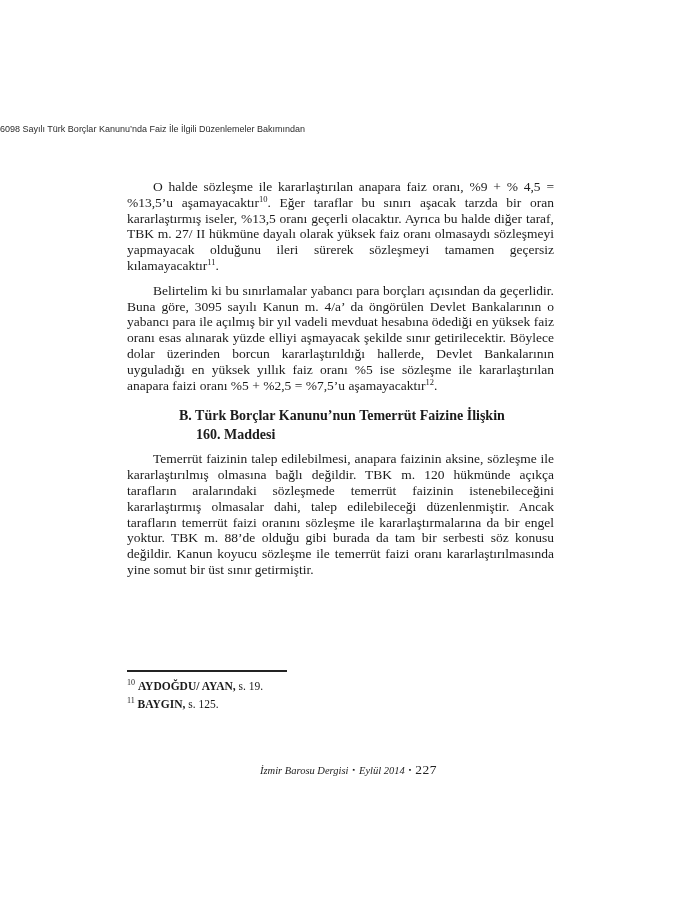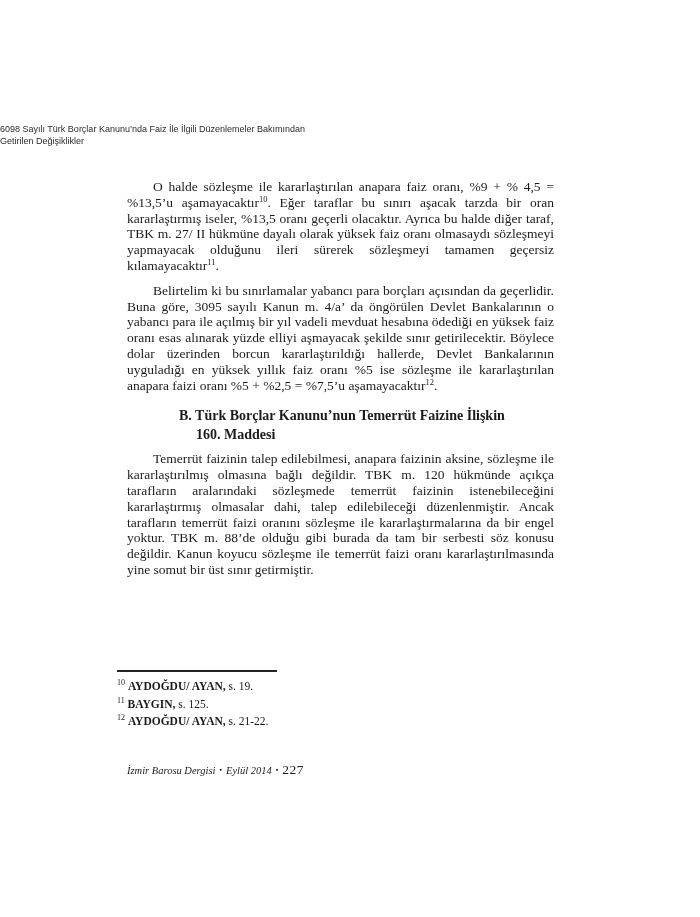--- a/index.html
+++ b/index.html
@@ -26,62 +26,60 @@
   .para{margin:0 16px 9px 0;text-indent:26px;}
   .para sup{font-size:8.5px;line-height:0;}
   .heading-b{
     font-size:14px;line-height:18.5px;font-weight:bold;
     margin:14px 0 7px 0;
     padding-left:52px;
     text-align:left;text-indent:0;
   }
   .h2-line2{margin-left:17px;}
   .footnotes{
-    position:absolute;left:117px;top:670px;width:443px;
+    position:absolute;left:127px;top:670px;width:443px;
     font-size:11.5px;line-height:17.5px;
     text-align:left;
   }
   .fn-rule{width:160px;border-top:2px solid #232323;margin:0 0 6px 0;}
   .fn sup{font-size:8px;line-height:0;}
   .fn b{font-weight:bold;}
   .page-footer{
     position:absolute;left:127px;top:762px;width:443px;
-    text-align:left;
+    text-align:center;
     font-style:italic;
     font-size:10.5px;color:#222;
   }
   .f-bullet{font-style:normal;font-size:7px;vertical-align:2px;margin:0 4px;}
   .f-page{font-style:normal;font-size:13.5px;letter-spacing:0.5px;}
 </style>
 </head>
 <body>
 
 <div class="page">
 
   <header class="running-head">
     <div>6098 Sayılı Türk Borçlar Kanunu’nda Faiz İle İlgili Düzenlemeler Bakımından</div>
-    <div>Getirilen Değişiklikler</div>
   </header>
 
   <main class="content">
 
     <p class="para"><span>O halde sözleşme ile kararlaştırılan anapara faiz oranı, %9 + % 4,5 = %13,5’u aşamayacaktır</span><sup>10</sup><span>. Eğer taraflar bu sınırı aşacak tarzda bir oran kararlaştırmış iseler, %13,5 oranı geçerli olacaktır. Ayrıca bu halde diğer taraf, TBK m. 27/ II hükmüne dayalı olarak yüksek faiz oranı olmasaydı sözleşmeyi yapmayacak olduğunu ileri sürerek sözleşmeyi tamamen geçersiz kılamayacaktır</span><sup>11</sup><span>.</span></p>
 
     <p class="para"><span>Belirtelim ki bu sınırlamalar yabancı para borçları açısından da geçerlidir. Buna göre, 3095 sayılı Kanun m. 4/a’ da öngörülen Devlet Bankalarının o yabancı para ile açılmış bir yıl vadeli mevduat hesabına ödediği en yüksek faiz oranı esas alınarak yüzde elliyi aşmayacak şekilde sınır getirilecektir. Böylece dolar üzerinden borcun kararlaştırıldığı hallerde, Devlet Bankalarının uyguladığı en yüksek yıllık faiz oranı %5 ise sözleşme ile kararlaştırılan anapara faizi oranı %5 + %2,5 = %7,5’u aşamayacaktır</span><sup>12</sup><span>.</span></p>
 
     <h2 class="heading-b"><span>B. Türk Borçlar Kanunu’nun Temerrüt Faizine İlişkin</span><br><span class="h2-line2">160. Maddesi</span></h2>
 
     <p class="para"><span>Temerrüt faizinin talep edilebilmesi, anapara faizinin aksine, sözleşme ile kararlaştırılmış olmasına bağlı değildir. TBK m. 120 hükmünde açıkça tarafların aralarındaki sözleşmede temerrüt faizinin istenebileceğini kararlaştırmış olmasalar dahi, talep edilebileceği düzenlenmiştir. Ancak tarafların temerrüt faizi oranını sözleşme ile kararlaştırmalarına da bir engel yoktur. TBK m. 88’de olduğu gibi burada da tam bir serbesti söz konusu değildir. Kanun koyucu sözleşme ile temerrüt faizi oranı kararlaştırılmasında yine somut bir üst sınır getirmiştir.</span></p>
 
   </main>
 
   <section class="footnotes">
     <div class="fn-rule"></div>
     <div class="fn"><sup>10</sup> <b>AYDOĞDU/ AYAN,</b><span> s. 19.</span></div>
     <div class="fn"><sup>11</sup> <b>BAYGIN,</b><span> s. 125.</span></div>
-    <div class="fn"><sup>12</sup> <b>AYDOĞDU/ AYAN,</b><span> s. 21-22.</span></div>
   </section>
 
   <footer class="page-footer">
     <span class="f-journal">İzmir Barosu Dergisi</span><span class="f-bullet">▪</span><span class="f-issue">Eylül 2014</span><span class="f-bullet">▪</span><span class="f-page">227</span>
   </footer>
 
 </div>
 
 </body></html>

